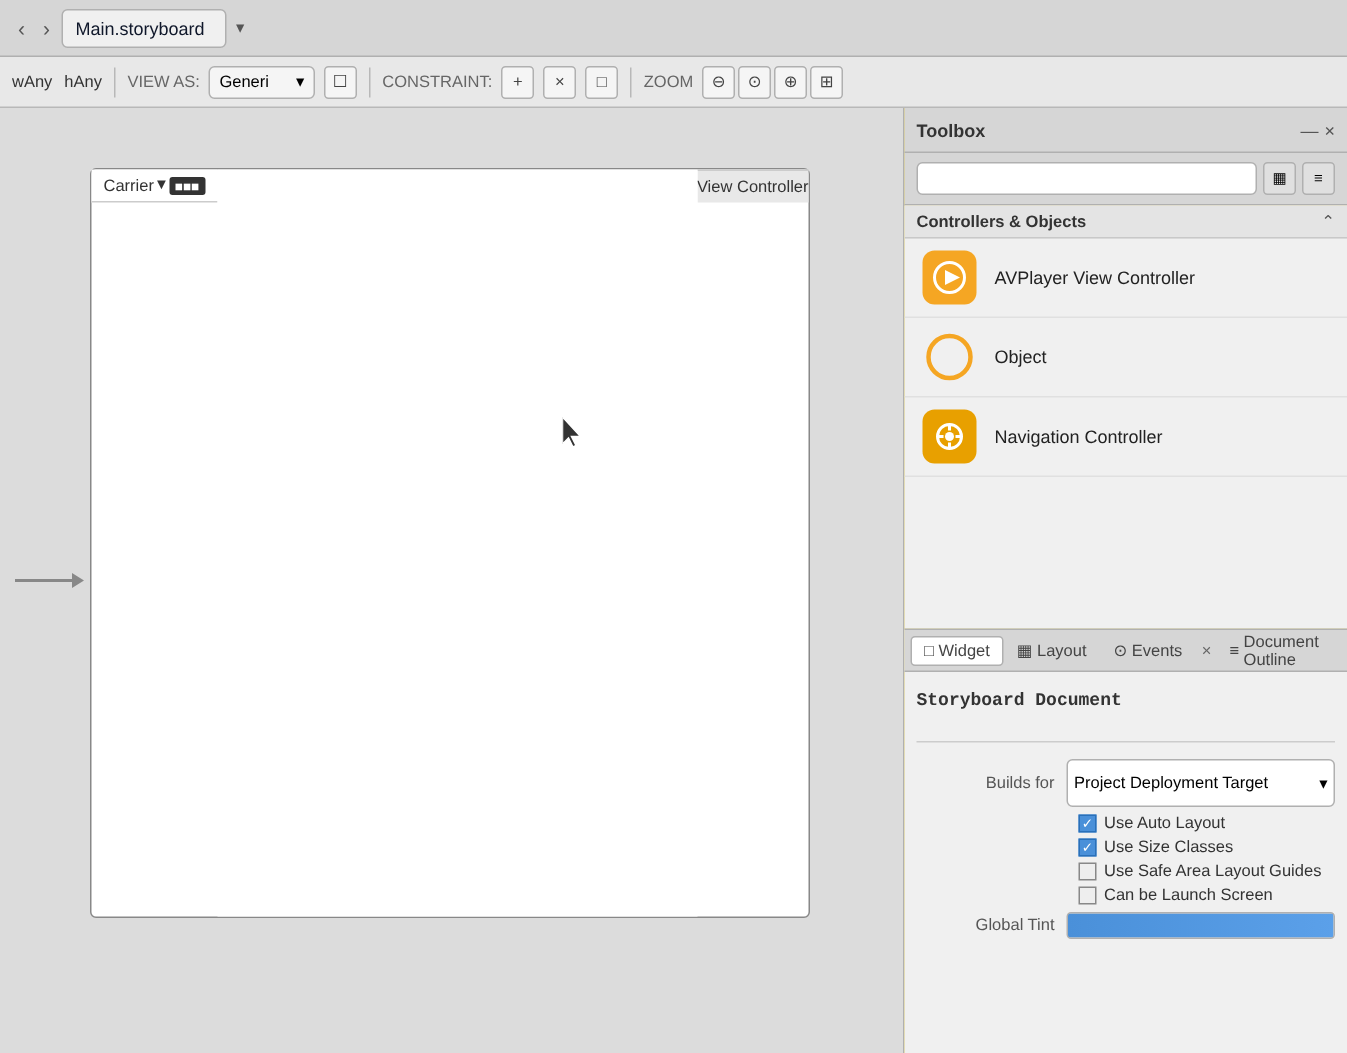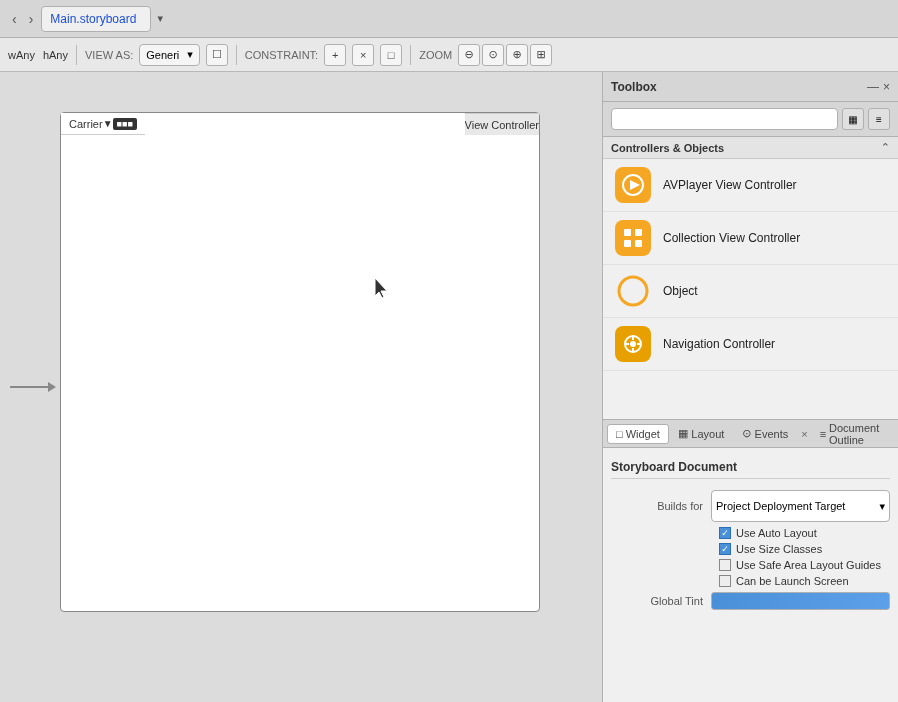--- a/index.html
+++ b/index.html
@@ -2,28 +2,28 @@
 <html><head>
   <meta charset="utf-8">
   <style>
     * { box-sizing: border-box; margin: 0; padding: 0; }
     body { font-family: -apple-system, BlinkMacSystemFont, 'Helvetica Neue', Arial, sans-serif; font-size: 12px; background: #d6d6d6; width: 898px; height: 702px; overflow: hidden; display: flex; flex-direction: column; }
 
     
     .tab-bar { background: #d6d6d6; display: flex; align-items: center; height: 38px; padding: 0 8px; border-bottom: 1px solid #b0b0b0; gap: 4px; }
     .tab-nav-btn { background: none; border: none; cursor: pointer; color: #555; font-size: 14px; padding: 2px 4px; }
     .tab-item { background: #f0f0f0; border: 1px solid #b0b0b0; border-radius: 4px; display: flex; align-items: center; padding: 3px 8px; gap: 6px; height: 26px; }
-    .tab-item span { font-size: 12px; color: #1d4ed8; }
+    .tab-item span { font-size: 12px; color: #0f172a; }
     .tab-close { background: none; border: none; cursor: pointer; color: #666; font-size: 11px; }
     .tab-dropdown { background: none; border: none; cursor: pointer; color: #555; font-size: 11px; margin-left: 2px; }
 
     
     .toolbar { background: #e8e8e8; display: flex; align-items: center; height: 34px; padding: 0 8px; border-bottom: 1px solid #b8b8b8; gap: 6px; }
     .toolbar-label { color: #666; font-size: 11px; }
-    .toolbar-select { background: #f5f5f5; border: 1px solid #b0b0b0; border-radius: 4px; padding: 2px 6px; font-size: 11px; display: flex; align-items: center; gap: 8px; cursor: pointer; height: 22px; }
+    .toolbar-select { background: #f5f5f5; border: 1px solid #b0b0b0; border-radius: 4px; padding: 2px 6px; font-size: 11px; display: flex; align-items: center; gap: 18px; cursor: pointer; height: 22px; }
     .toolbar-icon-btn { background: none; border: 1px solid #b0b0b0; border-radius: 3px; cursor: pointer; width: 22px; height: 22px; display: flex; align-items: center; justify-content: center; font-size: 11px; color: #444; background: #f5f5f5; }
     .toolbar-separator { width: 1px; height: 20px; background: #b8b8b8; margin: 0 2px; }
     .toolbar-zoom-label { color: #666; font-size: 11px; }
     .toolbar-zoom-btns { display: flex; align-items: center; gap: 2px; }
 
     
     .main-area { display: flex; flex: 1; overflow: hidden; }
 
     
     .canvas-area { flex: 1; background: #dcdcdc; position: relative; overflow: hidden; display: flex; align-items: center; justify-content: center; }
@@ -70,21 +70,21 @@
     .icon-collection { background: #f5a623; }
     .icon-navigation { background: #e8a000; }
     .icon-opengl { background: #f5a623; }
     .properties-panel { flex: 1; background: #f0f0f0; display: flex; flex-direction: column; }
     .prop-tab { display: flex; align-items: center; gap: 3px; padding: 3px 8px; border-radius: 3px; cursor: pointer; font-size: 11px; color: #444; border: 1px solid transparent; }
     .prop-tab.active { background: white; border-color: #b0b0b0; }
     .prop-tab-close { background: none; border: none; cursor: pointer; font-size: 11px; color: #666; padding: 2px 4px; }
     .doc-outline-tab { display: flex; align-items: center; gap: 3px; padding: 3px 8px; cursor: pointer; font-size: 11px; color: #444; }
 
     .properties-content { flex: 1; padding: 8px; overflow-y: auto; }
-    .prop-section-title { font-size: 12px; font-weight: 600; color: #333; padding: 4px 0 4px; border-bottom: 1px solid #ccc; margin-bottom: 8px; }
+    .prop-section-title { font-size: 12px; font-weight: 600; color: #333; padding: 4px 0 20px; border-bottom: 1px solid #ccc; margin-bottom: 8px; font-family: Liberation Mono, monospace; }
     .prop-row { display: flex; align-items: center; padding: 3px 0; }
     .prop-label { width: 100px; font-size: 11px; color: #555; text-align: right; padding-right: 8px; }
     .prop-value { flex: 1; }
     .prop-select { width: 100%; border: 1px solid #b0b0b0; border-radius: 4px; padding: 2px 4px; font-size: 11px; background: white; display: flex; align-items: center; justify-content: space-between; cursor: pointer; height: 32px; }
     .prop-checkbox-row { display: flex; align-items: center; gap: 5px; padding: 2px 0 2px 108px; }
     .prop-checkbox { width: 12px; height: 12px; border: 1px solid #888; background: #eee; display: flex; align-items: center; justify-content: center; }
     .prop-checkbox.checked { background: #4a90d9; border-color: #2a70b9; }
     .prop-checkbox-label { font-size: 11px; color: #333; }
     .global-tint-row { display: flex; align-items: center; padding: 3px 0; }
     .tint-swatch { flex: 1; height: 18px; background: linear-gradient(to right, #4a90d9, #5ba0e9); border: 1px solid #b0b0b0; border-radius: 3px; cursor: pointer; }
@@ -181,31 +181,20 @@
       <div class="controller-item">
         <div class="controller-icon icon-avplayer">
           <svg width="24" height="24" viewBox="0 0 24 24" fill="white">
             <circle cx="12" cy="12" r="10" fill="none" stroke="white" stroke-width="2"></circle>
             <polygon points="9,7 19,12 9,17" fill="white"></polygon>
           </svg>
         </div>
         <span class="controller-label">AVPlayer View Controller</span>
       </div>
 
-      <div class="controller-item">
-        <div class="controller-icon icon-collection">
-          <svg width="24" height="24" viewBox="0 0 24 24" fill="white">
-            <rect x="3" y="3" width="7" height="7" rx="1" fill="white"></rect>
-            <rect x="14" y="3" width="7" height="7" rx="1" fill="white"></rect>
-            <rect x="3" y="14" width="7" height="7" rx="1" fill="white"></rect>
-            <rect x="14" y="14" width="7" height="7" rx="1" fill="white"></rect>
-          </svg>
-        </div>
-        <span class="controller-label">Collection View Controller</span>
-      </div>
 
       <div class="controller-item">
         <div style="width:36px;height:36px;display:flex;align-items:center;justify-content:center;flex-shrink:0;">
           <svg width="34" height="34" viewBox="0 0 34 34">
             <circle cx="17" cy="17" r="14" fill="none" stroke="#f5a623" stroke-width="3"></circle>
           </svg>
         </div>
         <span class="controller-label">Object</span>
       </div>
 

